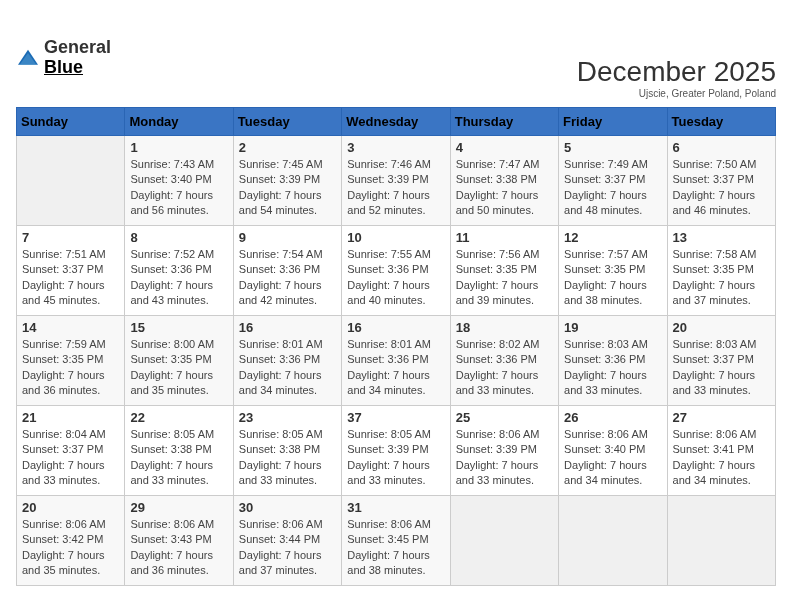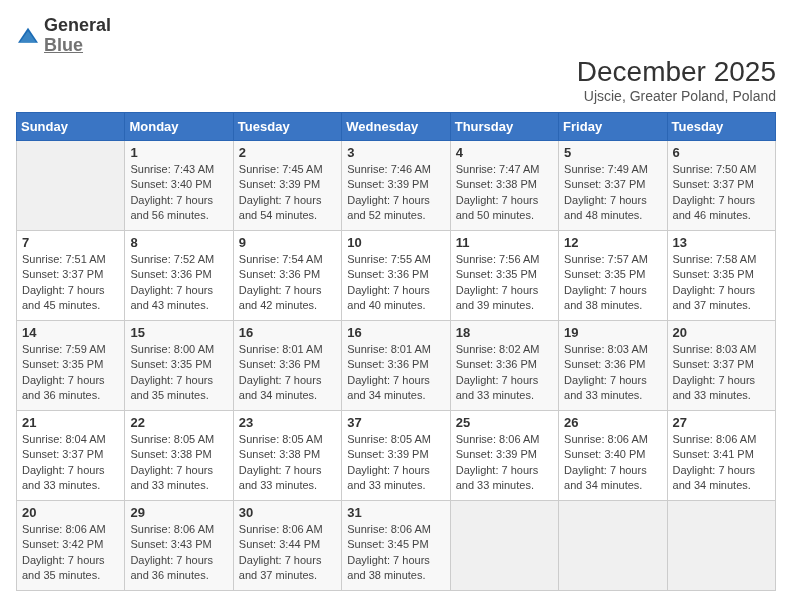--- a/index.html
+++ b/index.html
@@ -6,60 +6,60 @@
     body {
       font-family: Arial, sans-serif;
       background: #fff;
       width: 792px;
       min-height: 612px;
       padding: 16px;
     }
     .header {
       display: flex;
       justify-content: space-between;
-      align-items: flex-start;
+      align-items: center;
       margin-bottom: 8px;
     }
     .logo {
       display: flex;
       align-items: center;
       gap: 4px;
     }
     .logo-text {
       font-size: 18px;
       font-weight: bold;
       line-height: 1.1;
     }
     .logo-general { color: #333; }
-    .logo-blue { color: #737373; text-decoration: underline; }
+    .logo-blue { color: #000000; text-decoration: underline; }
     .logo-icon {
       width: 24px;
       height: 20px;
     }
     .title-block {
       text-align: right;
     }
     .month-title {
       font-size: 28px;
       color: #333;
       font-weight: normal;
       margin-top: 40px;
     }
     .location {
-      font-size: 14px;
+      font-size: 10px;
       color: #555;
     }
     table {
       width: 100%;
       border-collapse: collapse;
       font-size: 11px;
     }
     thead th {
       background: #3a75c4;
-      color: #ffffff;
+      color: #000000;
       padding: 6px 4px;
       text-align: left;
       font-size: 13px;
       font-weight: bold;
       border: 1px solid #2a65b4;
     }
     tbody td {
       border: 1px solid #ccc;
       vertical-align: top;
       padding: 4px 5px;

